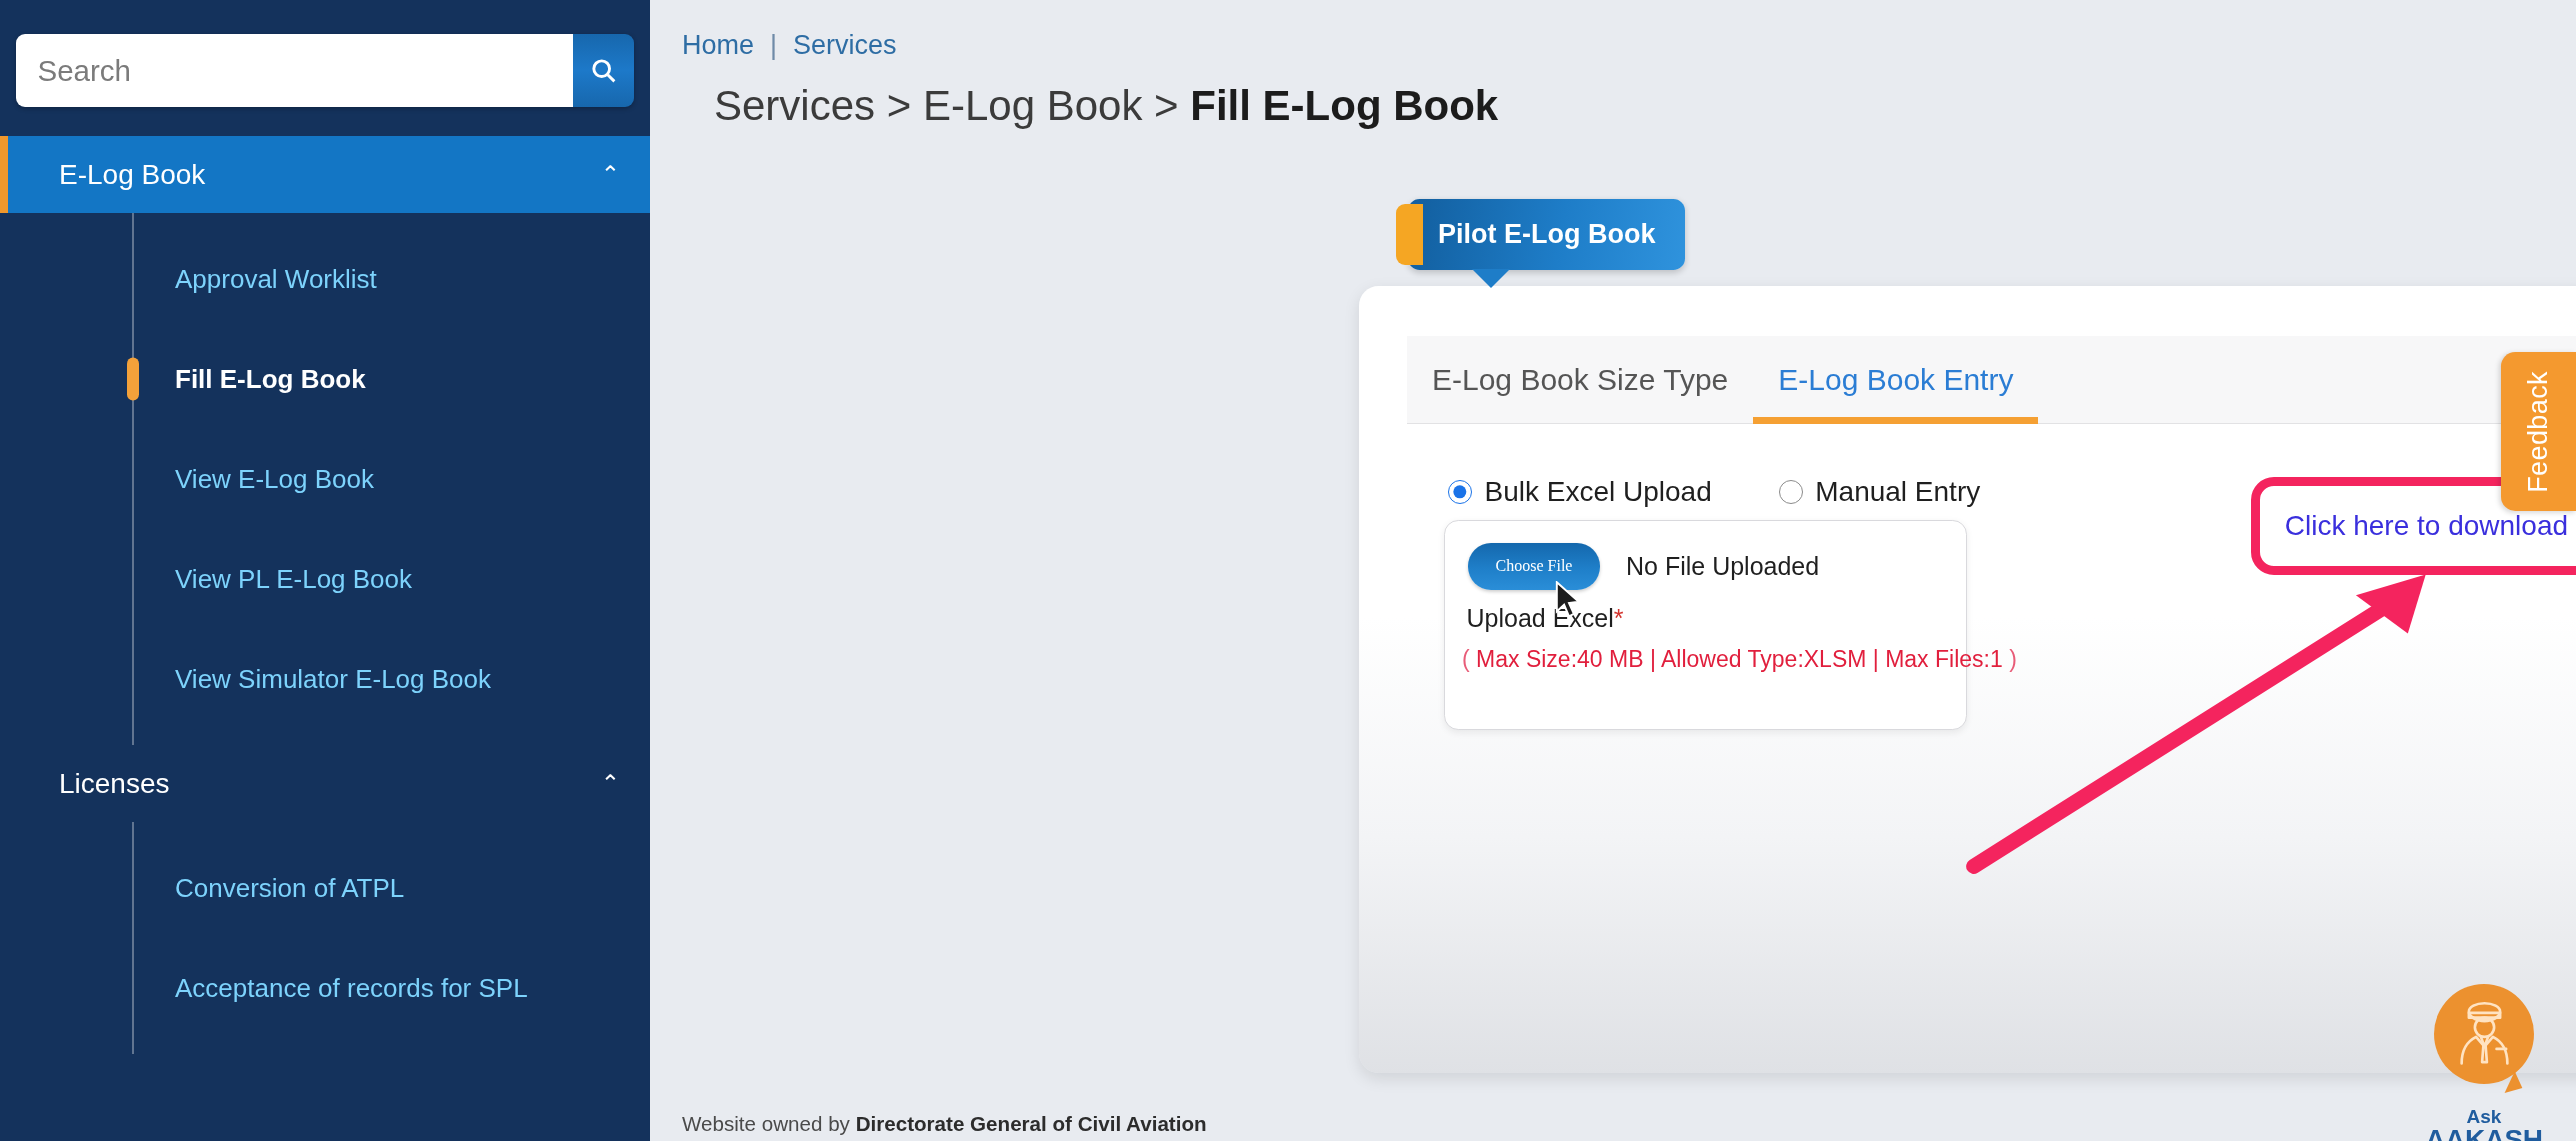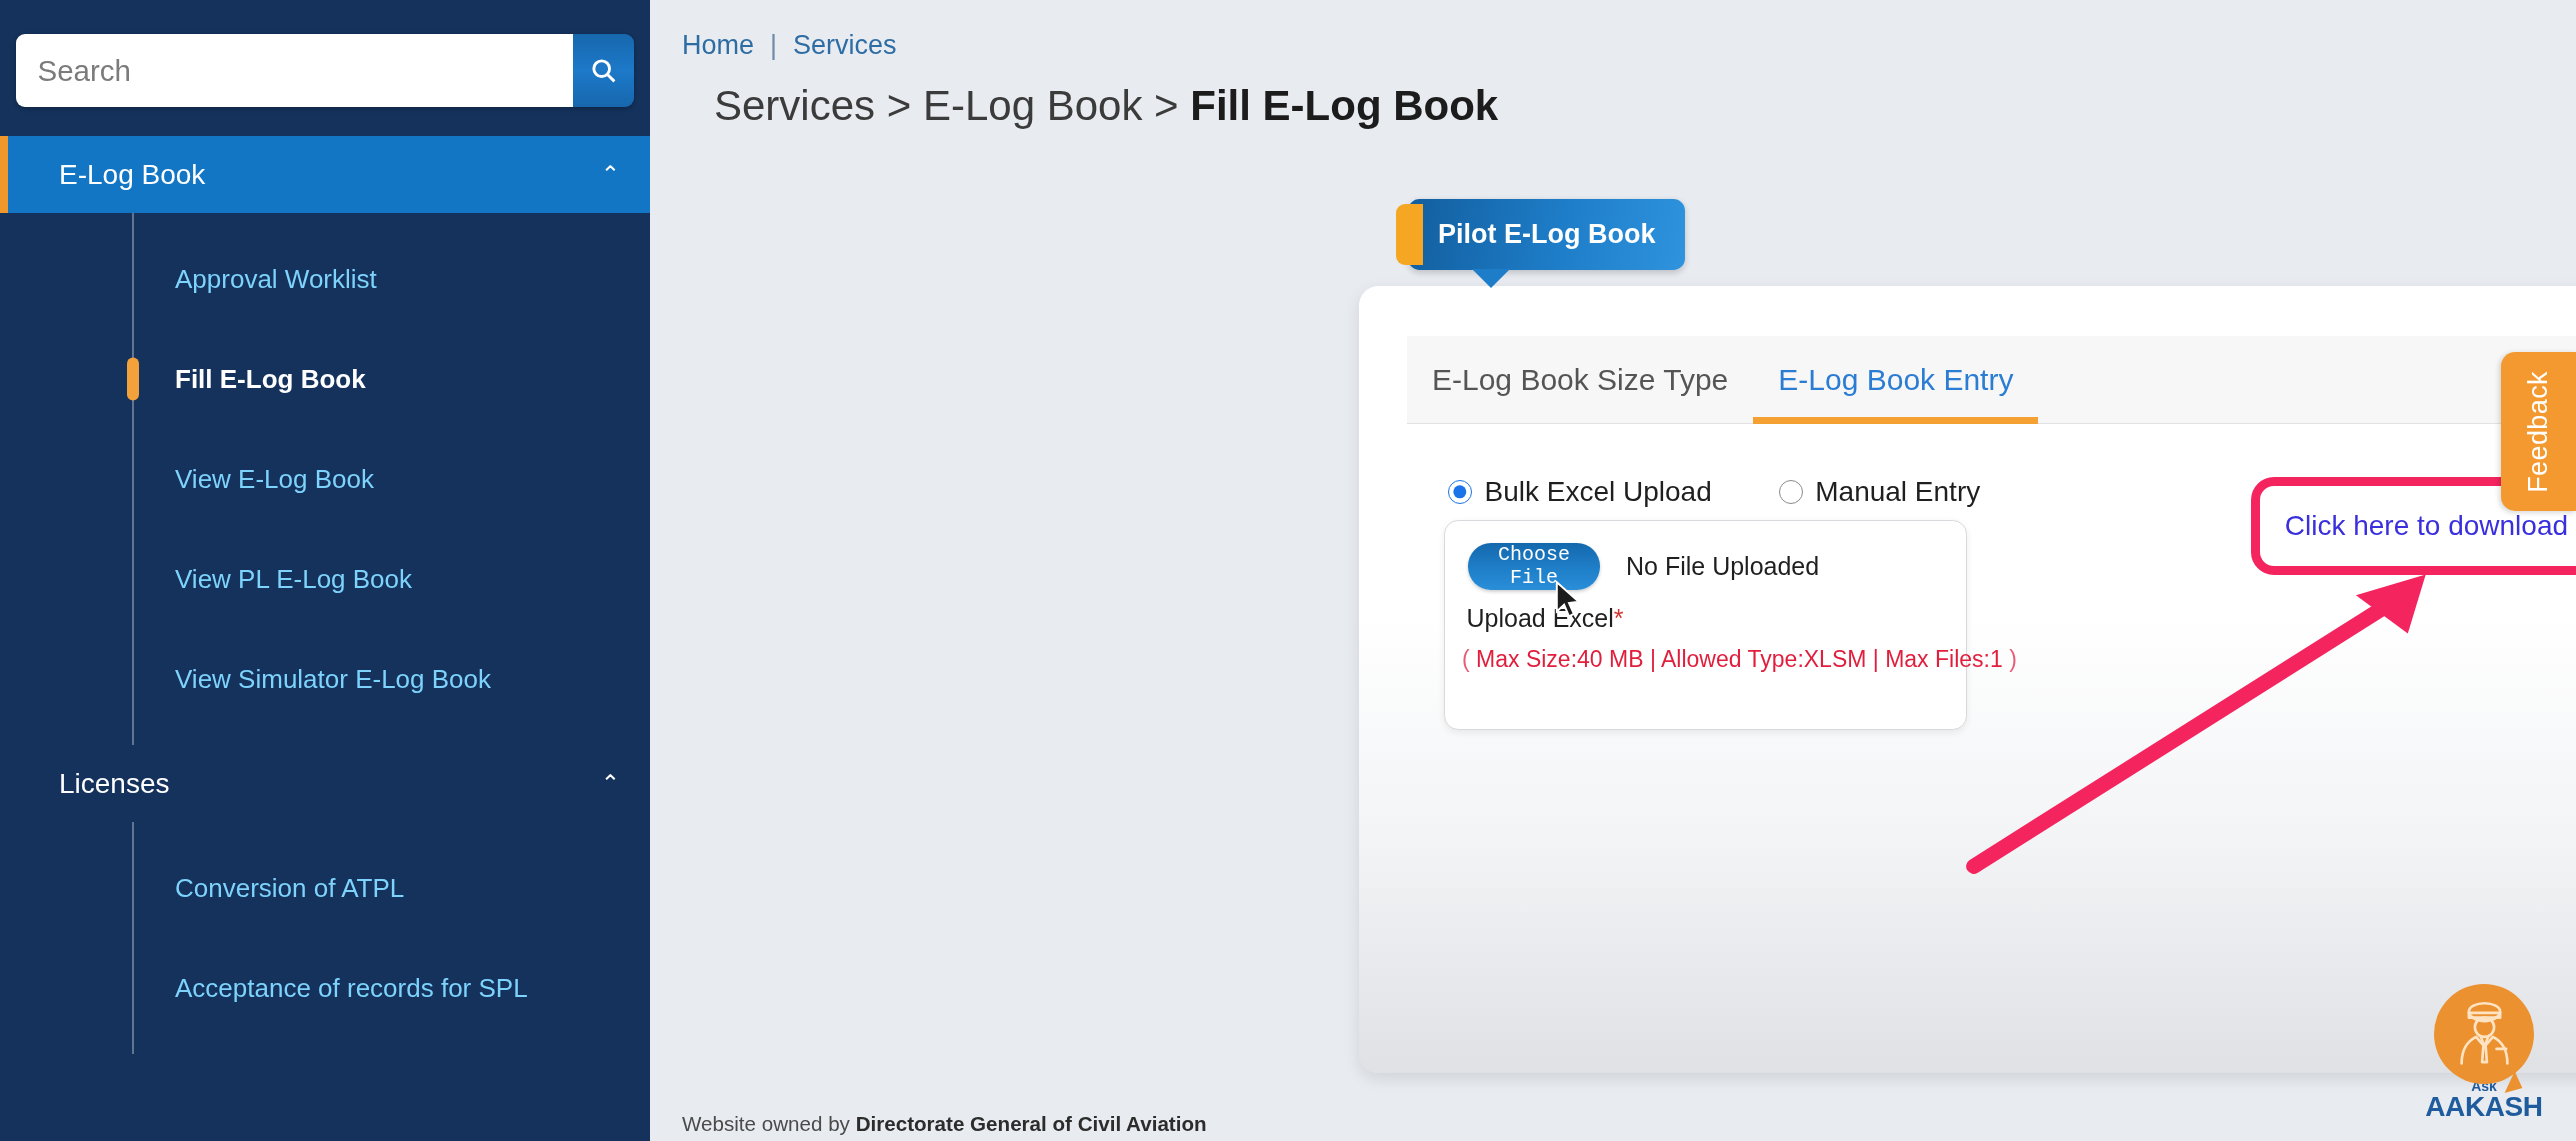--- a/index.html
+++ b/index.html
@@ -281,22 +281,22 @@
     box-shadow: 0 2.7px 7.2px rgba(0,0,0,.07);
   }
   #choose-file-btn {
     position: absolute;
     left: 23px; top: 21.5px;
     width: 132px; height: 47px;
     border: none;
     border-radius: 23px;
     background: linear-gradient(180deg,#1468ad 0%, #1f7fc9 55%, #2a8ed8 100%);
     color: #fff;
-    font-family: Liberation Mono, monospace;
-    font-size: 20px;
+    font-family: Liberation Serif, serif;
+    font-size: 16px;
     cursor: pointer;
     box-shadow: 0 1.8px 3.6px rgba(0,0,0,.2);
   }
   #no-file-label {
     position: absolute;
     left: 181px; top: 31px;
     font-size: 25px;
     color: #1f1f1f;
   }
   #upload-excel-label {
@@ -410,23 +410,24 @@
     border-top: 12.5px solid transparent;
     border-bottom: 12.5px solid transparent;
     transform: rotate(25deg);
   }
   #aakash-label {
     margin-top: -5.4px;
     line-height: 1.0;
   }
   #aakash-label .ask {
     display: block;
-    font-size: 14px;
+    font-size: 19px;
     font-weight: bold;
     color: #1f5c9e;
+    margin-top: 28px;
   }
   #aakash-label .name {
     display: block;
     font-size: 28px;
     font-weight: bold;
     color: #1f5c9e;
     letter-spacing: -0.4px;
   }
 </style>
 </head>

